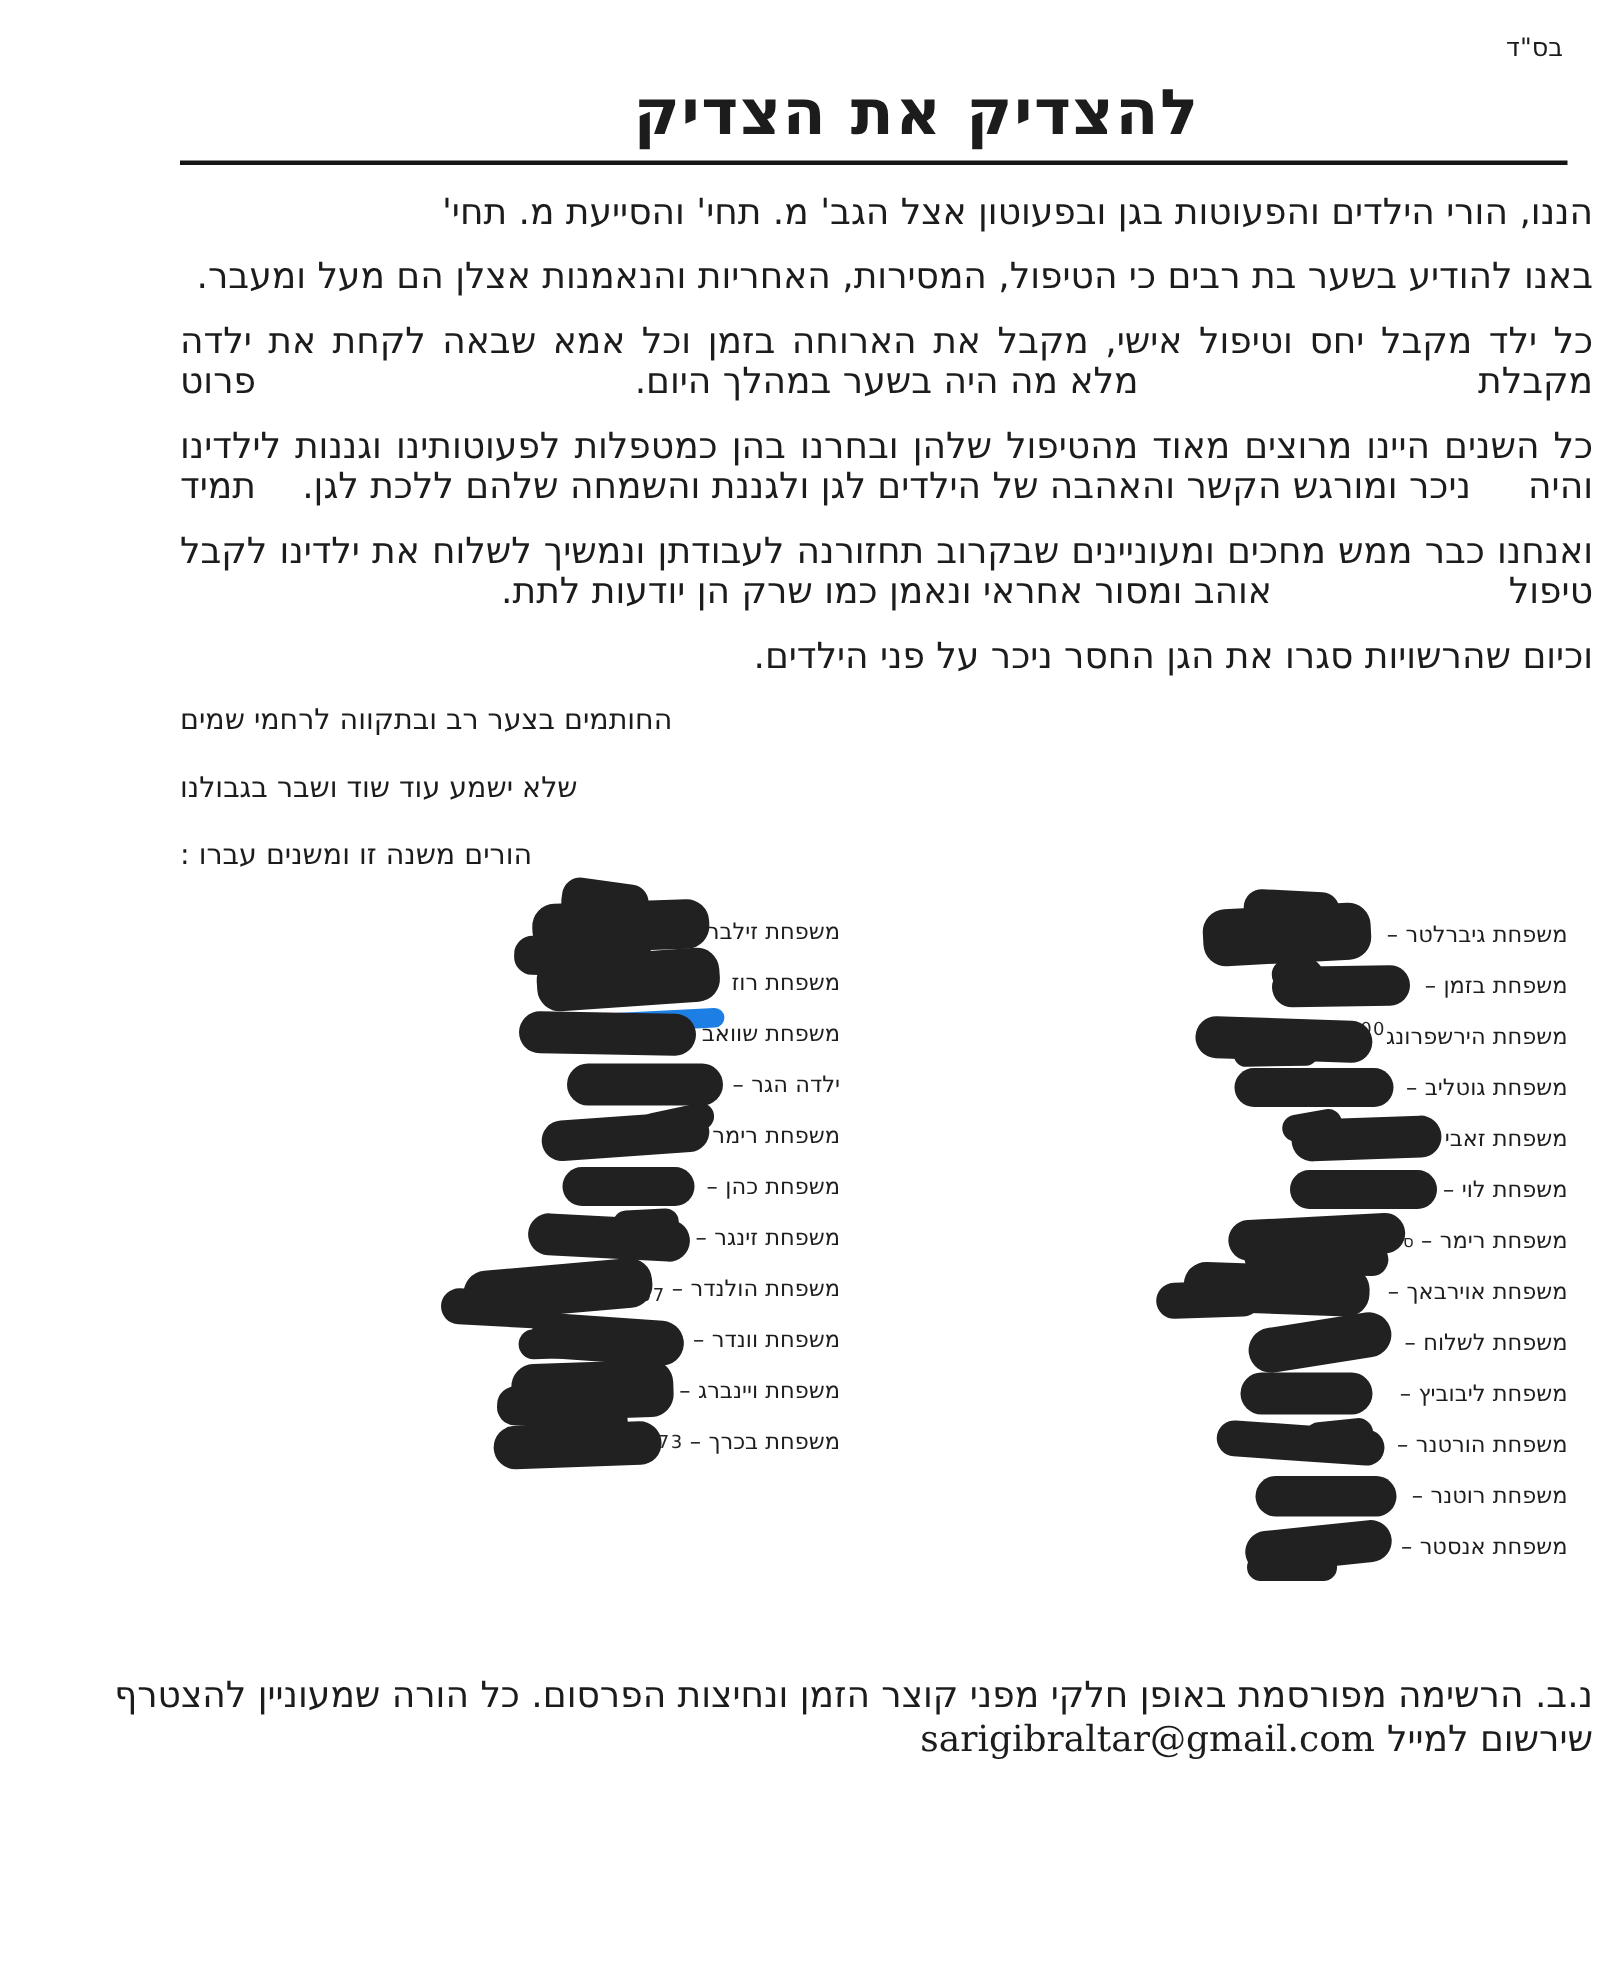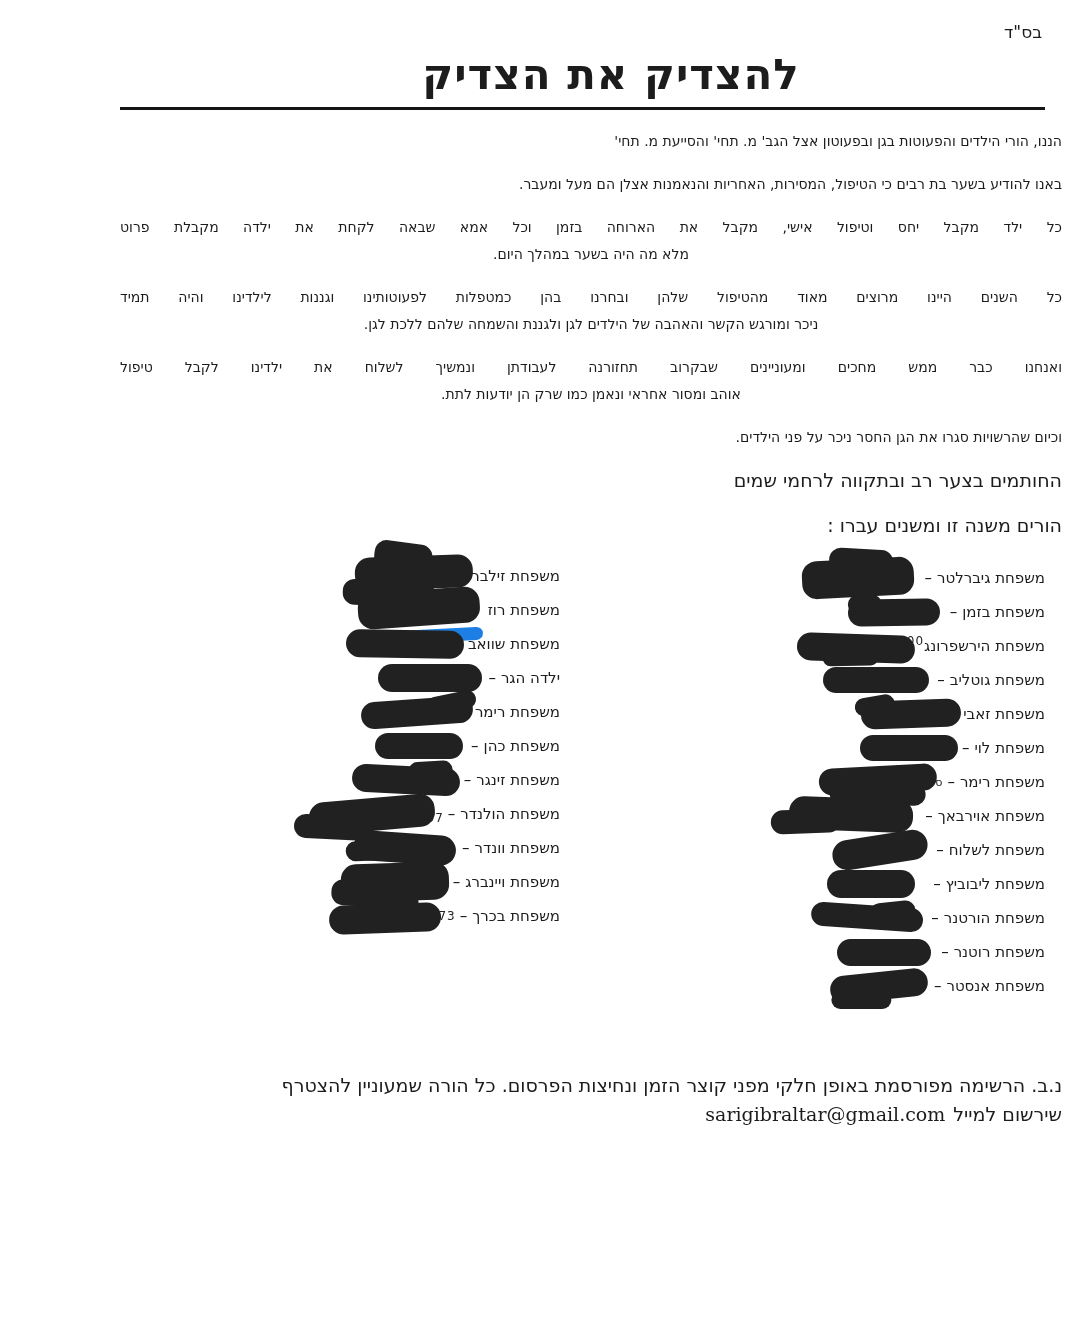--- a/index.html
+++ b/index.html
@@ -13,23 +13,23 @@
   }
   .bsd{font-size:17px;margin:0 20px 0 0;text-align:right;}
   .title{
     font-size:42px;font-weight:bold;text-align:center;
     margin:10px 0 0;line-height:1.1;letter-spacing:1px;
     transform:translateX(20px);
   }
   .rule{border:none;border-top:3px solid #161616;margin:9px 17px 0 0;height:0;}
   .body-block{margin-top:18px;}
   .para{margin:0 0 16px;}
-  .line{font-size:14px;line-height:27px;height:27px;overflow:visible;white-space:nowrap;}
+  .line{font-size:24px;line-height:27px;height:27px;overflow:visible;white-space:nowrap;}
   .line.right{text-align:right;}
-  .line.left{text-align:right;}
+  .line.left{text-align:left;}
   .line.center{text-align:center;white-space:normal;}
   .line.stretch{text-align:justify;text-align-last:justify;white-space:normal;word-spacing:-0.5px;}
   .closing{margin-top:6px;}
   .closing .line{font-size:19px;margin-bottom:18px;}
   .signatures{
     margin-top:14px;min-height:466px;
     display:flex;justify-content:space-between;align-items:flex-start;
   }
   .sig-col{display:flex;flex-direction:column;}
   .col-right{width:330px;margin-left:0;margin-right:17px;padding-top:4px;}
@@ -42,21 +42,21 @@
   .dash{font-size:15px;flex:none;margin:0 5px 0 4px;color:#1d1d1d;}
   .frag{font-size:12px;flex:none;position:relative;z-index:1;letter-spacing:1px;color:#262626;}
   .frag.tiny{font-size:11px;}
   .blob{
     flex:none;display:inline-block;background:#212121;border-radius:15px;
     position:relative;z-index:2;
   }
   .lobe{position:absolute;display:block;background:#212121;border-radius:12px;}
   .blue-mark{position:absolute;background:#1d7fe3;border-radius:8px;z-index:0;}
   .footer{margin-top:48px;text-align:right;}
-  .fline{font-size:19px;line-height:29px;white-space:nowrap;}
+  .fline{font-size:24px;line-height:29px;white-space:nowrap;}
   .email{font-family:"DejaVu Serif","Liberation Serif",serif;margin-right:8px;}
 </style>
 </head>
 <body>
 
 <div class="bsd">בס"ד</div>
 <h1 class="title">להצדיק את הצדיק</h1>
 <div class="rule"></div>
 
 <div class="body-block">
@@ -78,20 +78,21 @@
       <div class="line stretch">ואנחנו כבר ממש מחכים ומעוניינים שבקרוב תחזורנה לעבודתן ונמשיך לשלוח את ילדינו לקבל טיפול</div>
       <div class="line center">אוהב ומסור אחראי ונאמן כמו שרק הן יודעות לתת.</div>
     </div>
     <div class="para">
       <div class="line right">וכיום שהרשויות סגרו את הגן החסר ניכר על פני הילדים.</div>
     </div>
   </div>
 
 <div class="closing">
     <div class="line left">החותמים בצער רב ובתקווה לרחמי שמים</div>
+    <div class="line left">שלא ישמע עוד שוד ושבר בגבולנו</div>
     <div class="line left">הורים משנה זו ומשנים עברו :</div>
   </div>
 
 <div class="signatures">
   <div class="sig-col col-right">
       <div class="sig-row">
         <span class="fam">משפחת גיברלטר</span>
         <span class="dash">–</span>
         <span class="blob" style="width: 112px; height: 38px; margin-inline-start: 6px; transform: rotate(-3deg) translateY(0px);">
           <span class="lobe" style="width: 64px; height: 24px; left: 28px; top: -10px; transform: rotate(6deg);"></span>

